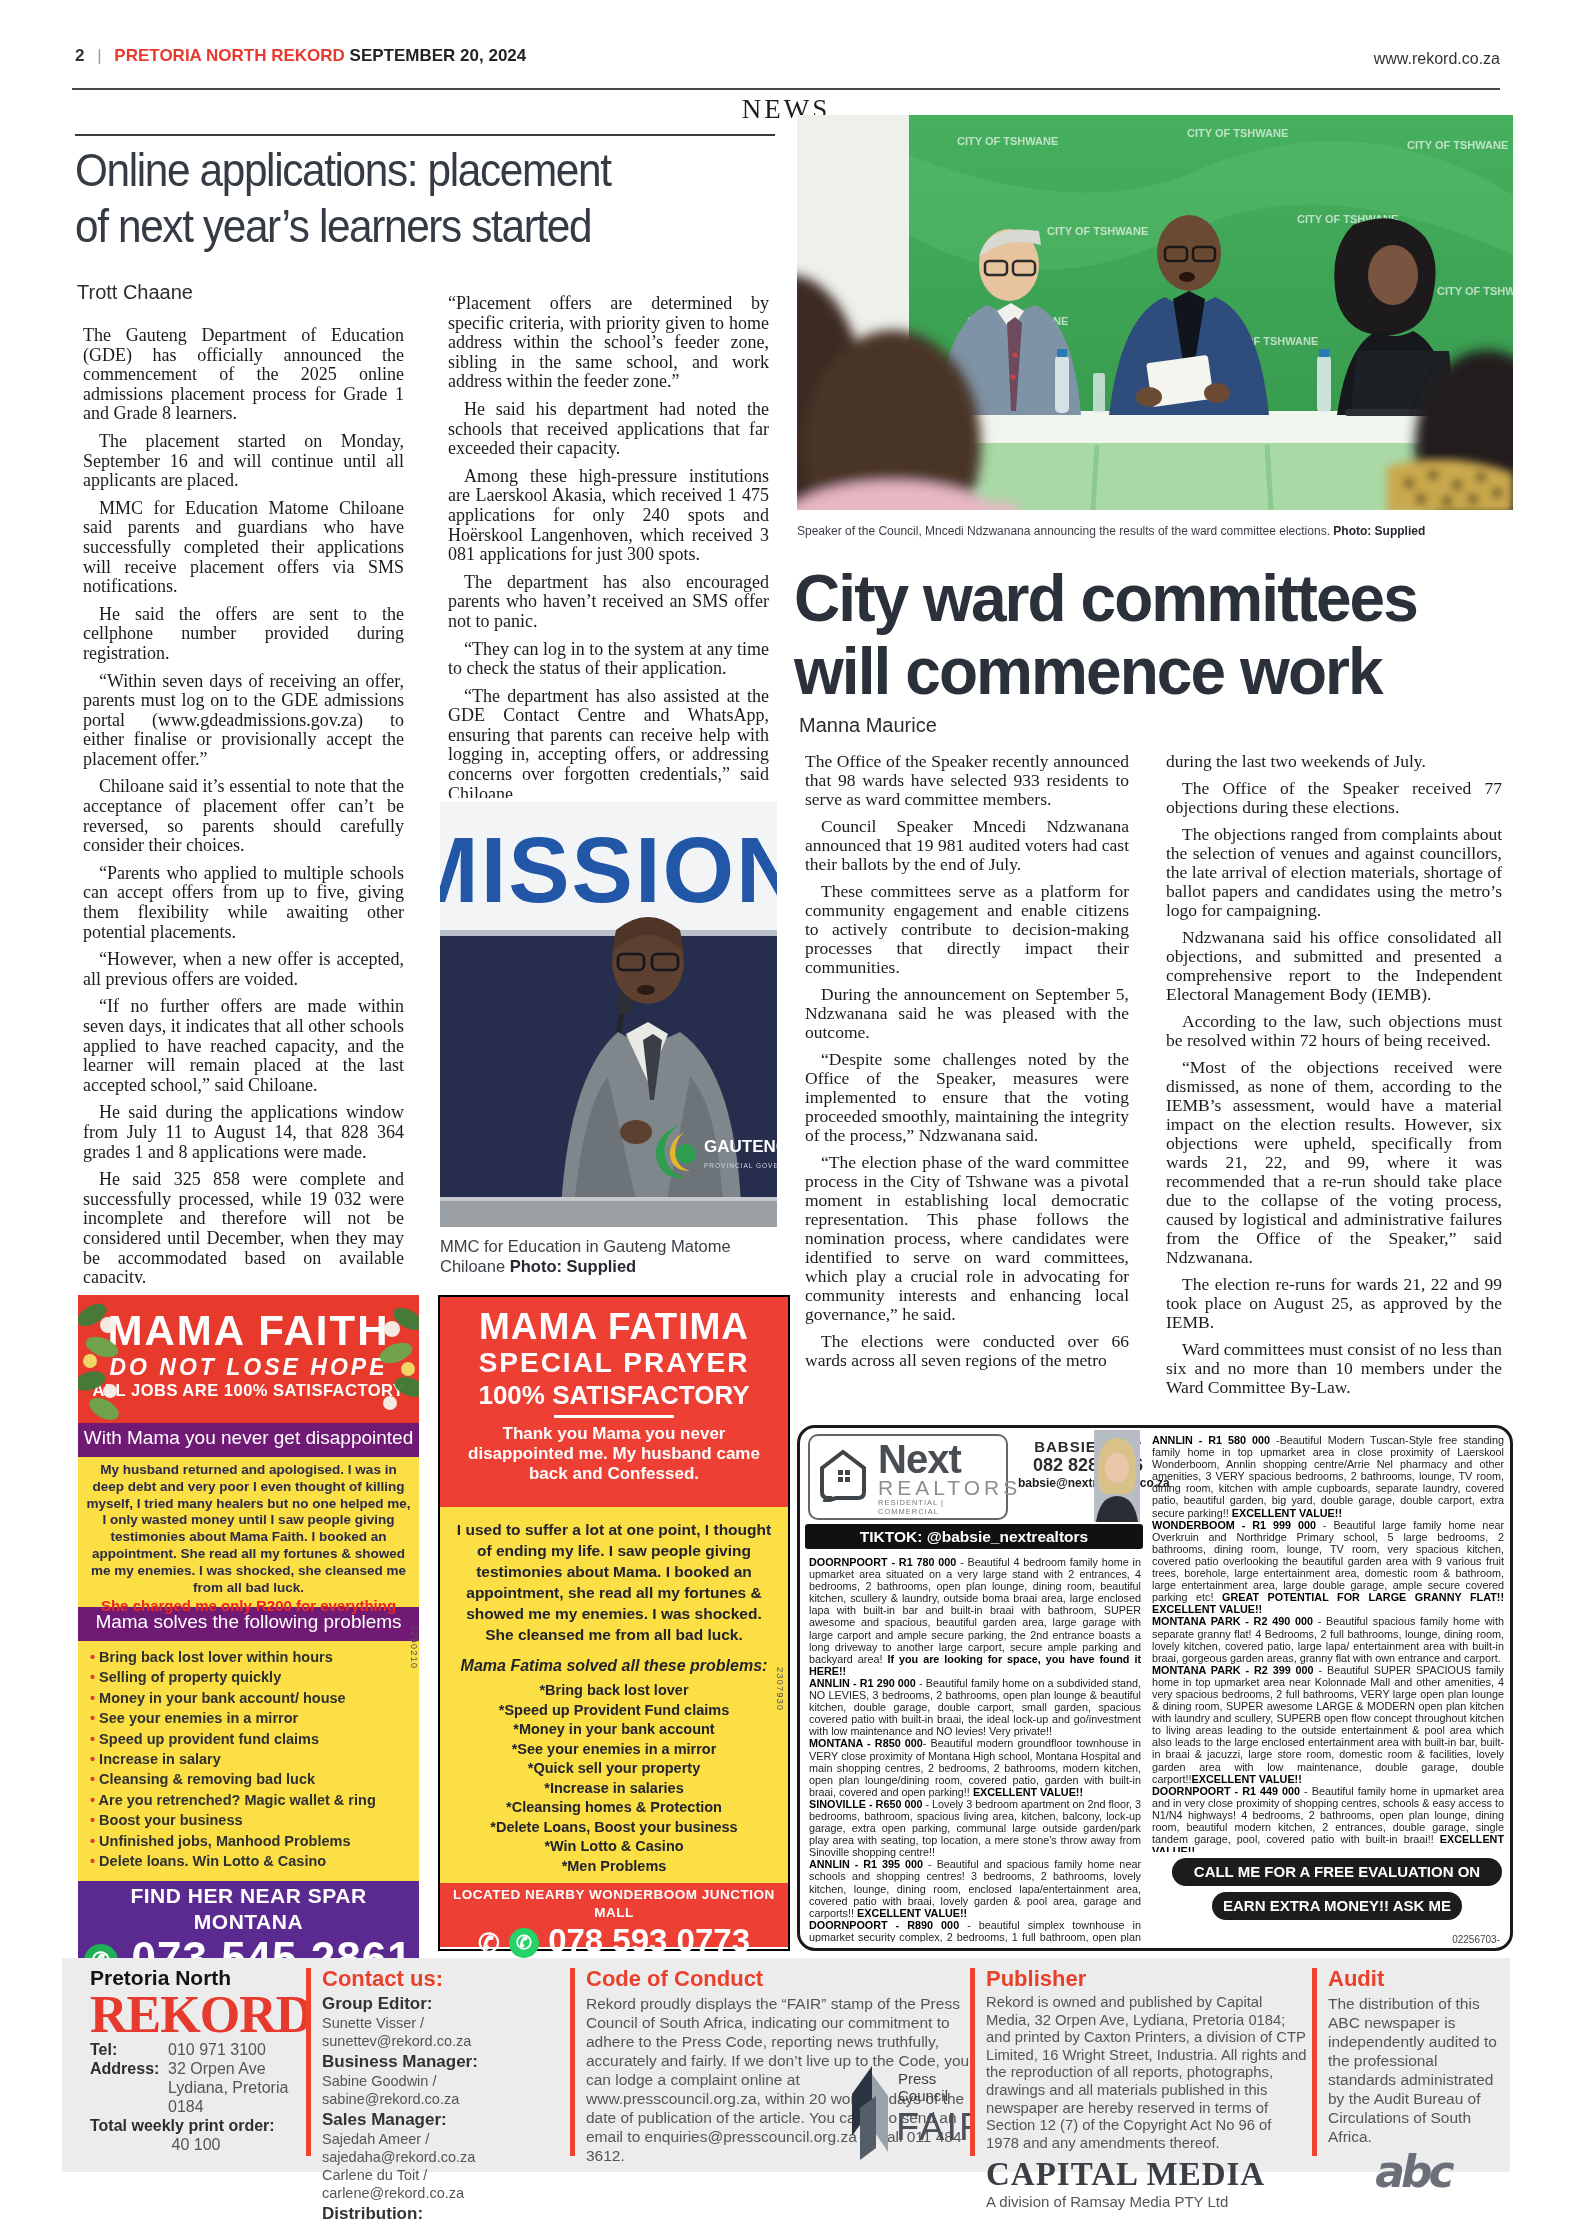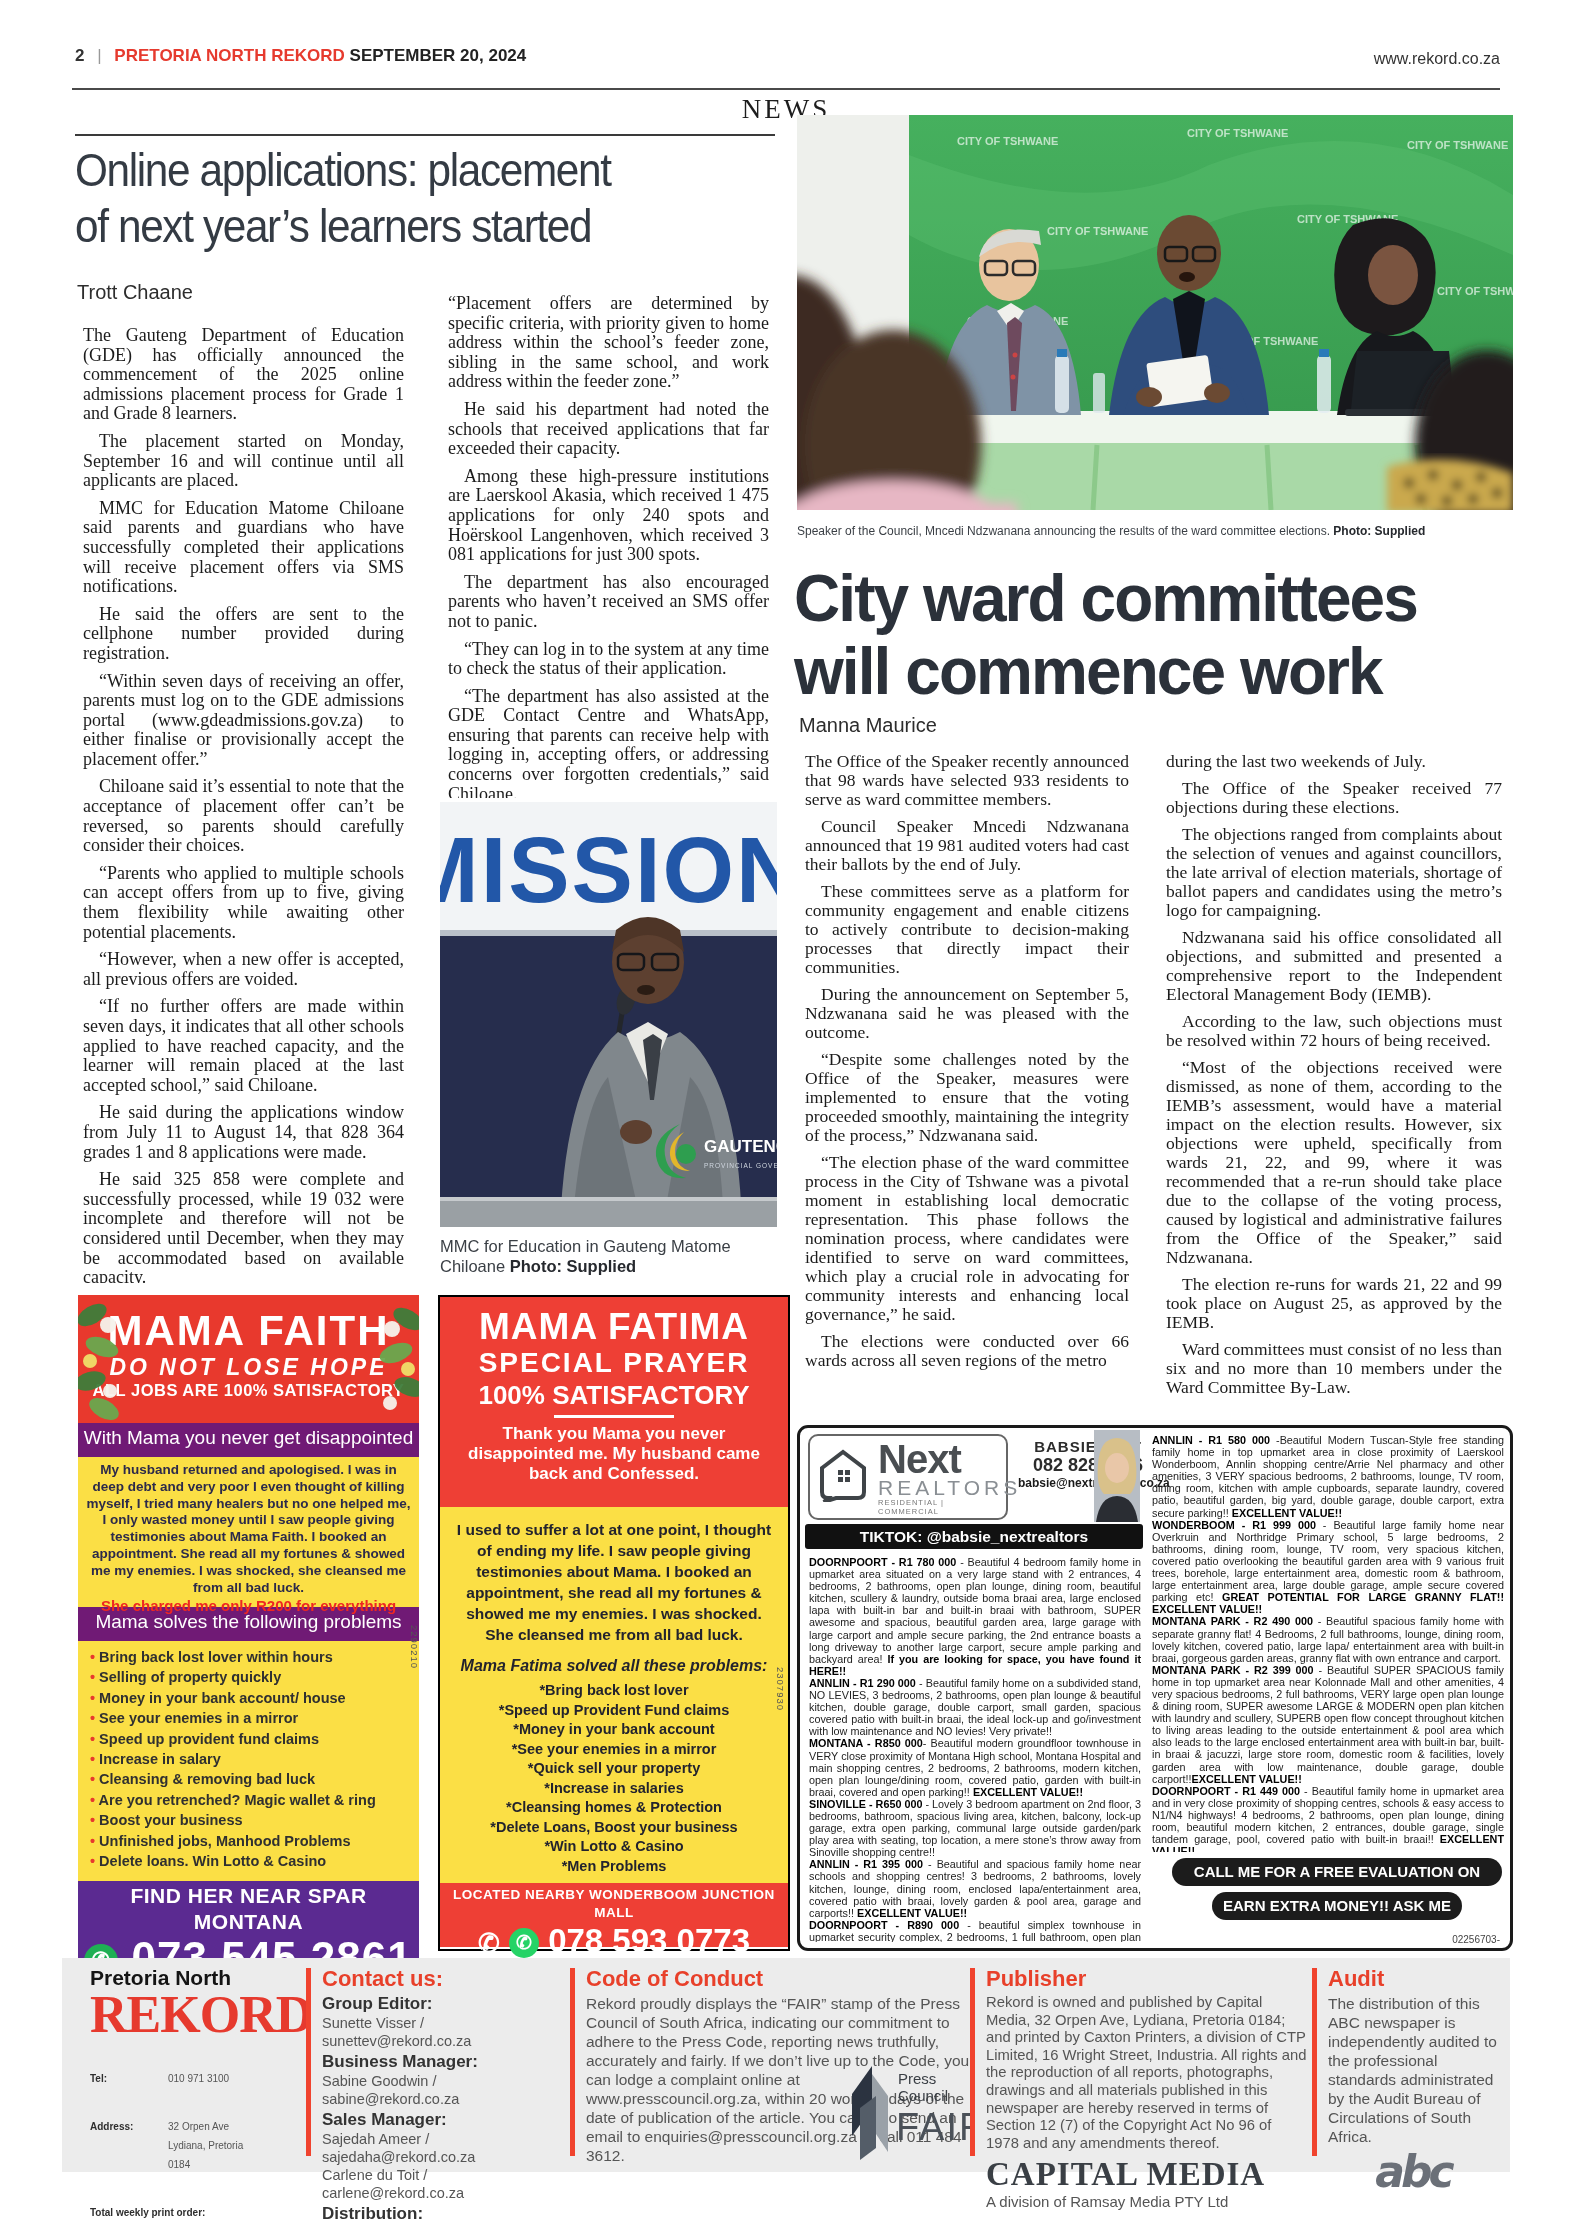--- a/index.html
+++ b/index.html
@@ -75,21 +75,21 @@
   .ft-intro{font-size:17px;font-weight:800;line-height:20px;padding:0 14px}
   .ft-yellow{height:376px;background:#fbdf45;color:#23232d;text-align:center;padding:12px 10px 0;box-sizing:border-box}
   .ft-test{font-size:15.5px;line-height:21px;font-weight:700}
   .ft-solves{font-size:16px;font-weight:800;font-style:italic;padding:12px 0 6px}
   .ft-item{margin:0;font-size:14.5px;line-height:19.5px;font-weight:800}
   .ft-bottom{height:64px;background:#ee3f35;color:#fff;text-align:center;position:relative}
   .ft-loc{font-size:13.5px;font-weight:800;letter-spacing:.5px;line-height:18px;padding-top:3px}
   .ft-phone{font-size:33px;font-weight:800;line-height:38px}
 
   
-  .realtor{left:797px;top:1425px;width:716px;height:526px;border:3px solid #1a1a1a;border-radius:11px;
+  .realtor{left:797px;top:1425px;width:716px;height:526px;border:3px solid #1a1a1a;border-radius:18px;
            box-sizing:border-box;background:#fff}
   .rl-logo{position:absolute;left:8px;top:6px;width:200px;height:86px;border:2px solid #666;border-radius:10px;
            box-sizing:border-box;padding:4px 6px}
   .rl-next{font-size:40px;font-weight:800;color:#4a4e52;line-height:38px;letter-spacing:-1px}
   .rl-realtors{font-size:21px;color:#8a8f94;letter-spacing:4px;line-height:20px}
   .rl-resid{font-size:7.5px;color:#777;letter-spacing:1px}
   .rl-agent{position:absolute;left:218px;top:10px;width:140px;text-align:center}
   .rl-name{font-size:15px;font-weight:800;color:#2c2c2c;letter-spacing:1px}
   .rl-tel{font-size:18px;font-weight:800;color:#2c2c2c}
   .rl-mail{font-size:12px;font-weight:800;color:#1a1a1a}
@@ -105,21 +105,21 @@
   .rl-btn1{left:372px;top:430px;width:330px;height:28px;font-size:15px;line-height:28px}
   .rl-btn2{left:412px;top:464px;width:250px;height:28px;font-size:15px;line-height:28px}
   .rl-code{position:absolute;right:10px;bottom:3px;font-size:10px;color:#444}
 
   
   .footer{left:62px;top:1958px;width:1448px;height:214px;background:#ececec}
   .f-red{position:absolute;width:5px;top:10px;height:188px;background:#f0432e}
   .f-h{font-size:22px;font-weight:800;color:#e8402a;margin:0 0 2px}
   .f-kicker{font-size:21px;font-weight:800;color:#141414}
   .f-logo{font-family:"Liberation Serif",serif;font-size:52px;font-weight:700;color:#e63a2e;line-height:50px;letter-spacing:-1px}
-  .f-row{display:flex;font-size:10px;line-height:19px;margin-top:29px}
+  .f-row{display:flex;font-size:16px;line-height:19px;margin-top:0}
   .f-lab{font-weight:800;color:#2e2e2e;width:78px;flex:none}
   .f-val{color:#555;white-space:pre-line}
   .f-sec{position:absolute;top:8px}
   .c-label{font-size:17px;font-weight:800;color:#333;line-height:20px}
   .c-value{font-size:14.5px;color:#555;line-height:18px;white-space:pre-line;margin-bottom:2px}
   .f-body{font-size:15.5px;line-height:19px;color:#555}
   .cm-logo{font-family:"Liberation Serif",serif;font-size:33px;font-weight:700;color:#3a3f45;letter-spacing:1px;margin-top:4px}
   .cm-sub{font-size:15px;color:#555}
   .abc{font-family:"DejaVu Sans",sans-serif;font-style:italic;font-weight:800;font-size:44px;color:#6b7078;letter-spacing:-4px}
 </style>

